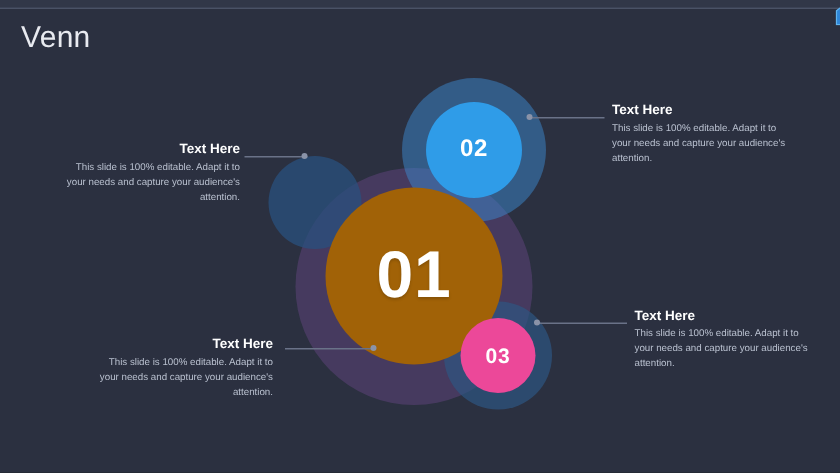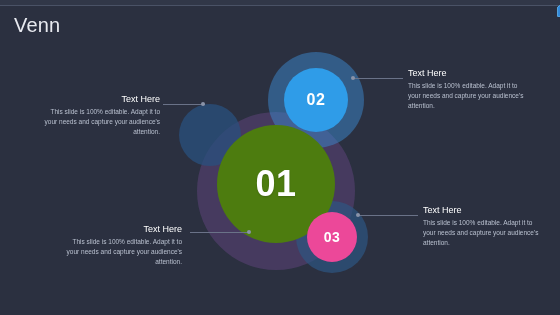--- a/index.html
+++ b/index.html
@@ -90,22 +90,22 @@
   
   #halo-03 {
     left: 296px; top: 201px;
     width: 72px; height: 72px;
     background: rgba(45, 85, 130, .70);
   }
   
   #circle-01 {
     left: 217px; top: 125px;
     width: 118px; height: 118px;
-    background: #4d7c0f;
-    font-size: 36px;
+    background: #a16207;
+    font-size: 44px;
     text-shadow: 0 1px 2px rgba(0,0,0,.18);
   }
   
   #circle-02 {
     left: 284px; top: 68px;
     width: 64px; height: 64px;
     background: #2f9ce8;
     font-size: 16px;
   }
   
@@ -131,21 +131,21 @@
   .dot {
     position: absolute;
     width: 4px; height: 4px;
     border-radius: 50%;
     background: #8a93a8;
   }
   
   .tblock { position: absolute; width: 122px; }
   .tblock .head {
     font-size: 9px;
-    font-weight: 400;
+    font-weight: 700;
     color: #ffffff;
     margin-bottom: 3px;
   }
   .tblock .body {
     font-size: 6.5px;
     line-height: 1.55;
     color: #b9c0cf;
   }
   .align-right { text-align: right; }
   .align-left  { text-align: left;  }

